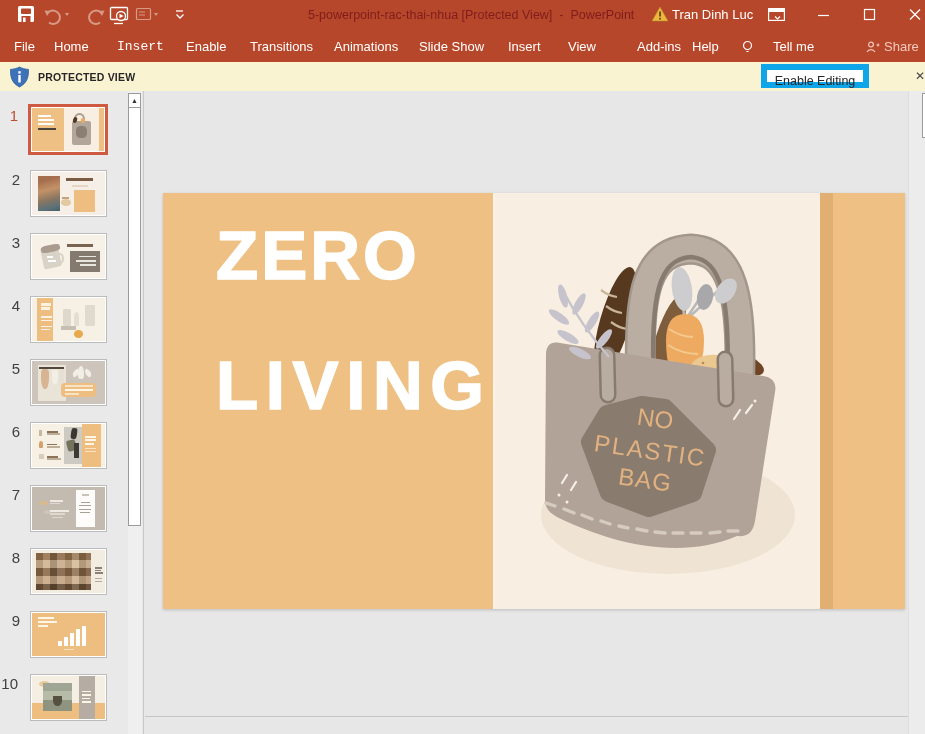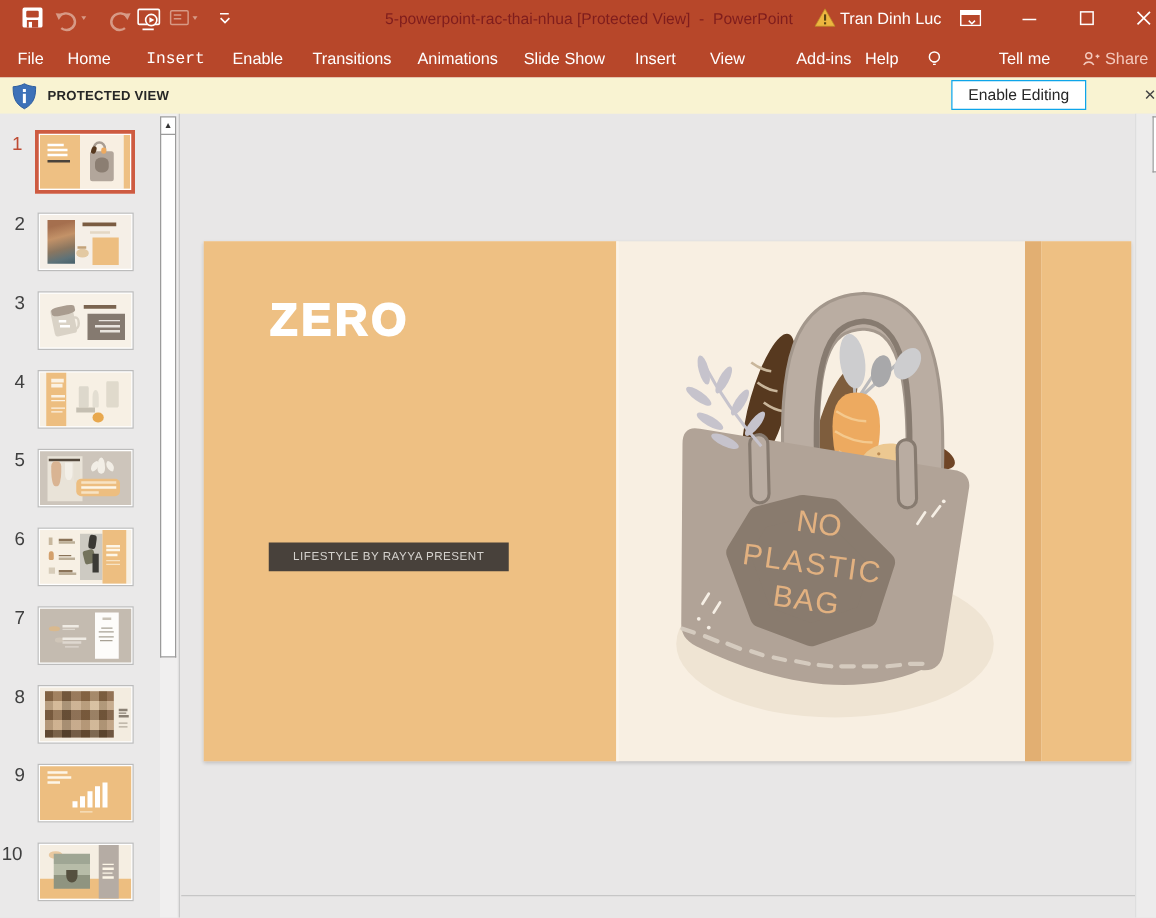--- a/index.html
+++ b/index.html
@@ -7,21 +7,21 @@
 .abs { position:absolute; }
 
 #redbar { position:absolute; left:0; top:0; width:925px; height:62px; background:#B7472A; }
 #titleL { position:absolute; left:308px; top:8px; color:#7f1d1d; font-size:12.5px; white-space:nowrap;}
 .tab { position:absolute; top:39px; color:#fff; font-size:13px; white-space:nowrap; }
 #uname { position:absolute; left:672px; top:7px; color:#fff; font-size:13px; }
 
 #msgbar { position:absolute; left:0; top:62px; width:925px; height:29px; background:#F9F3D2; }
 #pv { position:absolute; left:38px; top:9px; font-size:10.5px; font-weight:bold; color:#262626; letter-spacing:0.2px;}
 #pvmsg { position:absolute; left:144px; top:8px; font-size:11.8px; color:#262626; }
-#enbtn { position:absolute; left:761px; top:2px; width:108px; height:24px; background:#fff; border:1px solid #0ea5e9; font-size:12.5px; color:#262626; text-align:center; line-height:22px; }
+#enbtn { position:absolute; left:761px; top:2px; width:108px; height:24px; background:#fff; border:6px solid #0ea5e9; font-size:12.5px; color:#262626; text-align:center; line-height:22px; }
 #mbx { position:absolute; left:915px; top:7px; color:#444; font-size:12px; }
 
 #lpanel { position:absolute; left:0; top:91px; width:128px; height:643px; background:#EAE9E9; }
 #lsb { position:absolute; left:128px; top:91px; width:14px; height:643px; background:#F0EFEF; }
 #lsb .btn { position:absolute; left:0px; top:2px; width:13px; height:15px; background:#fff; border:1px solid #9B9B9B; font-size:7px; color:#333; text-align:center; line-height:14px;}
 #lsb .thumb { position:absolute; left:0px; top:17px; width:13px; height:418px; background:#fff; border:1px solid #9B9B9B; border-top:none;}
 #vline { position:absolute; left:143px; top:91px; width:1px; height:643px; background:#C9C9C9; }
 .snum { position:absolute; font-size:15px; color:#404040; width:20px; text-align:right; }
 .thumbbox { position:absolute; left:30px; width:77px; height:47px; background:#fff; border:1px solid #BCBCBC; padding:1px; }
 #t1sel { position:absolute; left:28px; top:104px; width:80px; height:51px; border:3px solid #CE5B41; background:#fff; padding:1px; }
@@ -30,21 +30,21 @@
 
 #hline { position:absolute; left:145px; top:716px; width:763px; height:1px; background:#C6C6C6; }
 #rsb { position:absolute; left:908px; top:91px; width:17px; height:643px; background:#EDECEC; border-left:1px solid #DEDEDE;}
 #rsb .tb { position:absolute; left:13px; top:2px; width:4px; height:45px; background:#fff; border:1px solid #9B9B9B; border-right:none; }
 
 #slide { position:absolute; left:163px; top:193px; width:742px; height:416px; background:#F8EFE2; box-shadow:0 1px 3px rgba(0,0,0,0.18); }
 #sorangeL { position:absolute; left:0; top:0; width:330px; height:416px; background:#EEC083; }
 #screamdiv { position:absolute; left:330px; top:0; width:2px; height:416px; background:#FBF3E7; }
 #sstripe { position:absolute; left:657px; top:0; width:13px; height:416px; background:#E2AF72; }
 #sorangeR { position:absolute; left:670px; top:0; width:72px; height:416px; background:#EEC083; }
-#stitle { position:absolute; left:53px; top:29.5px; color:#fff; font-weight:bold; font-size:36px; line-height:65px; -webkit-text-stroke:1.6px #fff; letter-spacing:3px;}
+#stitle { position:absolute; left:53px; top:29.5px; color:#fff; font-weight:bold; font-size:69px; line-height:65px; -webkit-text-stroke:1.6px #fff; letter-spacing:3px;}
 #slabel { position:absolute; left:52px; top:241px; width:192px; height:23px; background:#48413B; color:#D5D2CE; font-size:9.3px; letter-spacing:0.4px; text-align:center; line-height:23px; }
 #illu { position:absolute; left:330px; top:0; width:327px; height:416px; }
 .qat { position:absolute; top:0; }
 </style>
 </head>
 <body>
   <div id="redbar"></div>
 
   <svg class="qat" style="left:16px;" width="170" height="30" viewBox="0 0 170 30">
 
@@ -113,21 +113,21 @@
   <div class="tab" style="left:334px;">Animations</div>
   <div class="tab" style="left:419px;">Slide Show</div>
   <div class="tab" style="left:508px;">Insert</div>
   <div class="tab" style="left:568px;">View</div>
   <div class="tab" style="left:621px;margin-left:16px;">Add-ins</div>
   <div class="tab" style="left:692px;">Help</div>
   <svg class="abs" style="left:741px; top:40px;" width="13" height="14" viewBox="0 0 13 14">
     <circle cx="6.5" cy="5.5" r="4" fill="none" stroke="#fff" stroke-width="1.2"></circle>
     <path d="M5 9.5 h3 M5.4 11.5 h2.2" stroke="#fff" stroke-width="1.1"></path>
   </svg>
-  <div class="tab" style="left:799px;">Tell me</div>
+  <div class="tab" style="left:773px;">Tell me</div>
   <svg class="abs" style="left:866px; top:41px;" width="14" height="12" viewBox="0 0 14 12">
     <circle cx="5" cy="3.5" r="2.4" fill="none" stroke="rgba(255,223,214,0.85)" stroke-width="1.2"></circle>
     <path d="M1 11 a4.5 4.5 0 0 1 8 0" fill="none" stroke="rgba(255,223,214,0.85)" stroke-width="1.2"></path>
     <path d="M10.5 4 h3 M12 2.5 v3" stroke="rgba(255,223,214,0.85)" stroke-width="1.1"></path>
   </svg>
   <div class="tab" style="left:884px; color:rgba(255,223,214,0.85);">Share</div>
 
   <div id="msgbar">
     <svg class="abs" style="left:9px; top:3.5px;" width="21" height="22" viewBox="0 0 21 22">
       <path d="M10.5 1 C13 2.5 16.5 3.2 19.5 3.4 C19.5 10 19 16.5 10.5 21 C2 16.5 1.5 10 1.5 3.4 C4.5 3.2 8 2.5 10.5 1 Z" fill="#3D71B8" stroke="#2C5C9E" stroke-width="0.8"></path>
@@ -320,22 +320,21 @@
   <div id="hline"></div>
   <div id="rsb">
     <div class="tb"></div>
   </div>
 
   <div id="slide">
     <div id="sorangeL"></div>
     <div id="screamdiv"></div>
     <div id="sstripe"></div>
     <div id="sorangeR"></div>
-    <div id="stitle">ZERO<br><br></div>
-    <div id="slabel">LIFESTYLE BY RAYYA PRESENT</div>
+    <div id="stitle">ZERO<br><br><span style="letter-spacing:7.6px;">LIVING</span></div>
     <svg id="illu" viewBox="0 0 742 416" width="742" height="416" style="left:0;top:0;width:742px;height:416px;">
       <ellipse cx="505" cy="322" rx="127" ry="59" fill="#EFE4D3"></ellipse>
 
       <ellipse cx="505" cy="145" rx="12" ry="45" fill="#7E5D3D" transform="rotate(18 505 145)"></ellipse>
       <ellipse cx="452" cy="129" rx="15" ry="57" fill="#57391F" transform="rotate(16 452 129)"></ellipse>
       <path d="M438,97 q8,6 16,7 M443,113 q8,6 16,7 M448,129 q8,6 16,7" stroke="#C9B69B" stroke-width="2.2" fill="none"></path>
       <path d="M521,126 L519,84 M523,126 L541,99 M524,126 L558,95" stroke="#B9B9BB" stroke-width="2.5" fill="none"></path>
       <ellipse cx="519" cy="96" rx="10" ry="22" fill="#CDCDCF" transform="rotate(-8 519 96)"></ellipse>
       <ellipse cx="542" cy="104" rx="8" ry="13" fill="#A8A8AA" transform="rotate(10 542 104)"></ellipse>
       <path d="M503,148 q0,-27 19,-27 q19,0 19,27 q0,21 -8,33 q-6,8 -13,8 q-9,0 -13,-12 q-4,-12 -4,-29 z" fill="#EDAA60"></path>

